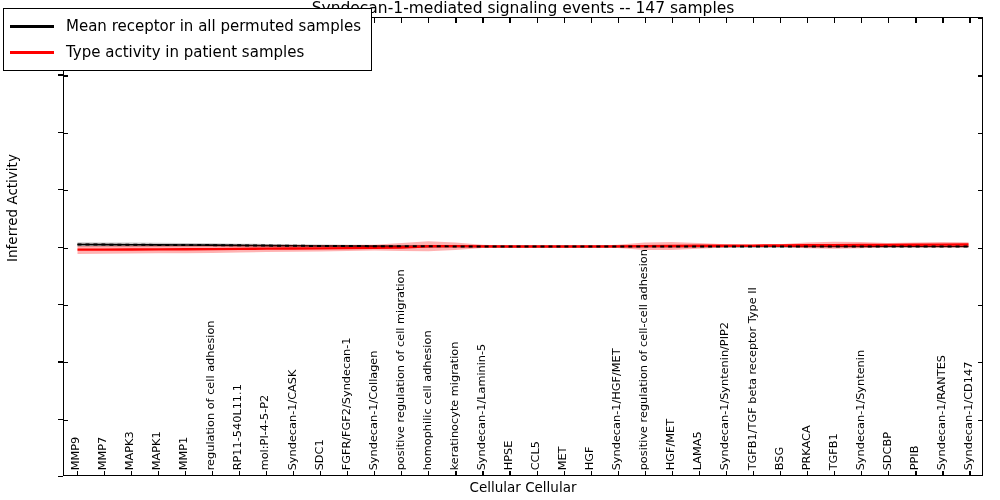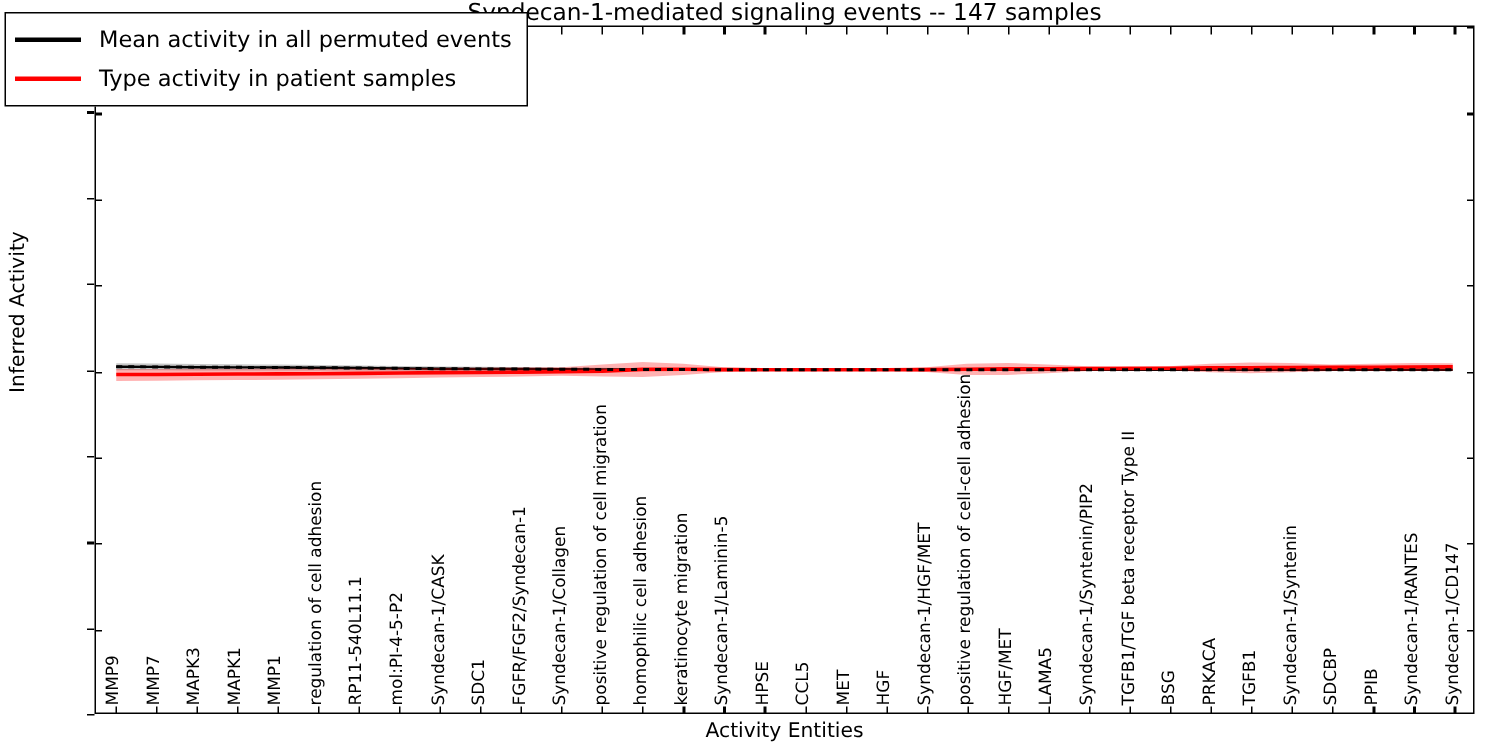--- a/index.html
+++ b/index.html
@@ -170,21 +170,21 @@
 </style>
 </head>
 <body>
 
 <div id="figure">
 
   <div id="chart-title">Syndecan-1-mediated signaling events -- 147 samples</div>
 
   <div id="y-axis-label">Inferred Activity</div>
 
-  <div id="x-axis-label">Activity Entities</div>
+  <div id="x-axis-label">Cellular Cellular</div>
 
   <div id="ylabels-layer">
       <div class="ytick-mark" style="top: 17px;"></div>
       <div class="ytick-mark" style="top: 74.375px;"></div>
       <div class="ytick-mark" style="top: 131.75px;"></div>
       <div class="ytick-mark" style="top: 189.125px;"></div>
       <div class="ytick-mark" style="top: 246.5px;"></div>
       <div class="ytick-mark" style="top: 303.875px;"></div>
       <div class="ytick-mark" style="top: 361.25px;"></div>
       <div class="ytick-mark" style="top: 418.625px;"></div>
@@ -386,21 +386,21 @@
       <div class="xtick-mark" style="left: 969.471px;"></div>
       <div class="xtick-mark-top" style="left: 969.471px;"></div>
       <div class="xtick-label-wrap" style="left: 973.971px;">
         <div class="xtick-label">Syndecan-1/CD147</div>
       </div>
     </div>
 
   <div id="legend">
     <div class="legend-row">
       <span class="legend-swatch" style="background:#000000"></span>
-      <span class="legend-text">Mean activity in all permuted events</span>
+      <span class="legend-text">Mean receptor in all permuted samples</span>
     </div>
     <div class="legend-row">
       <span class="legend-swatch" style="background:#ff0000"></span>
       <span class="legend-text">Type activity in patient samples</span>
     </div>
   </div>
 
 </div>
 
 </body></html>

